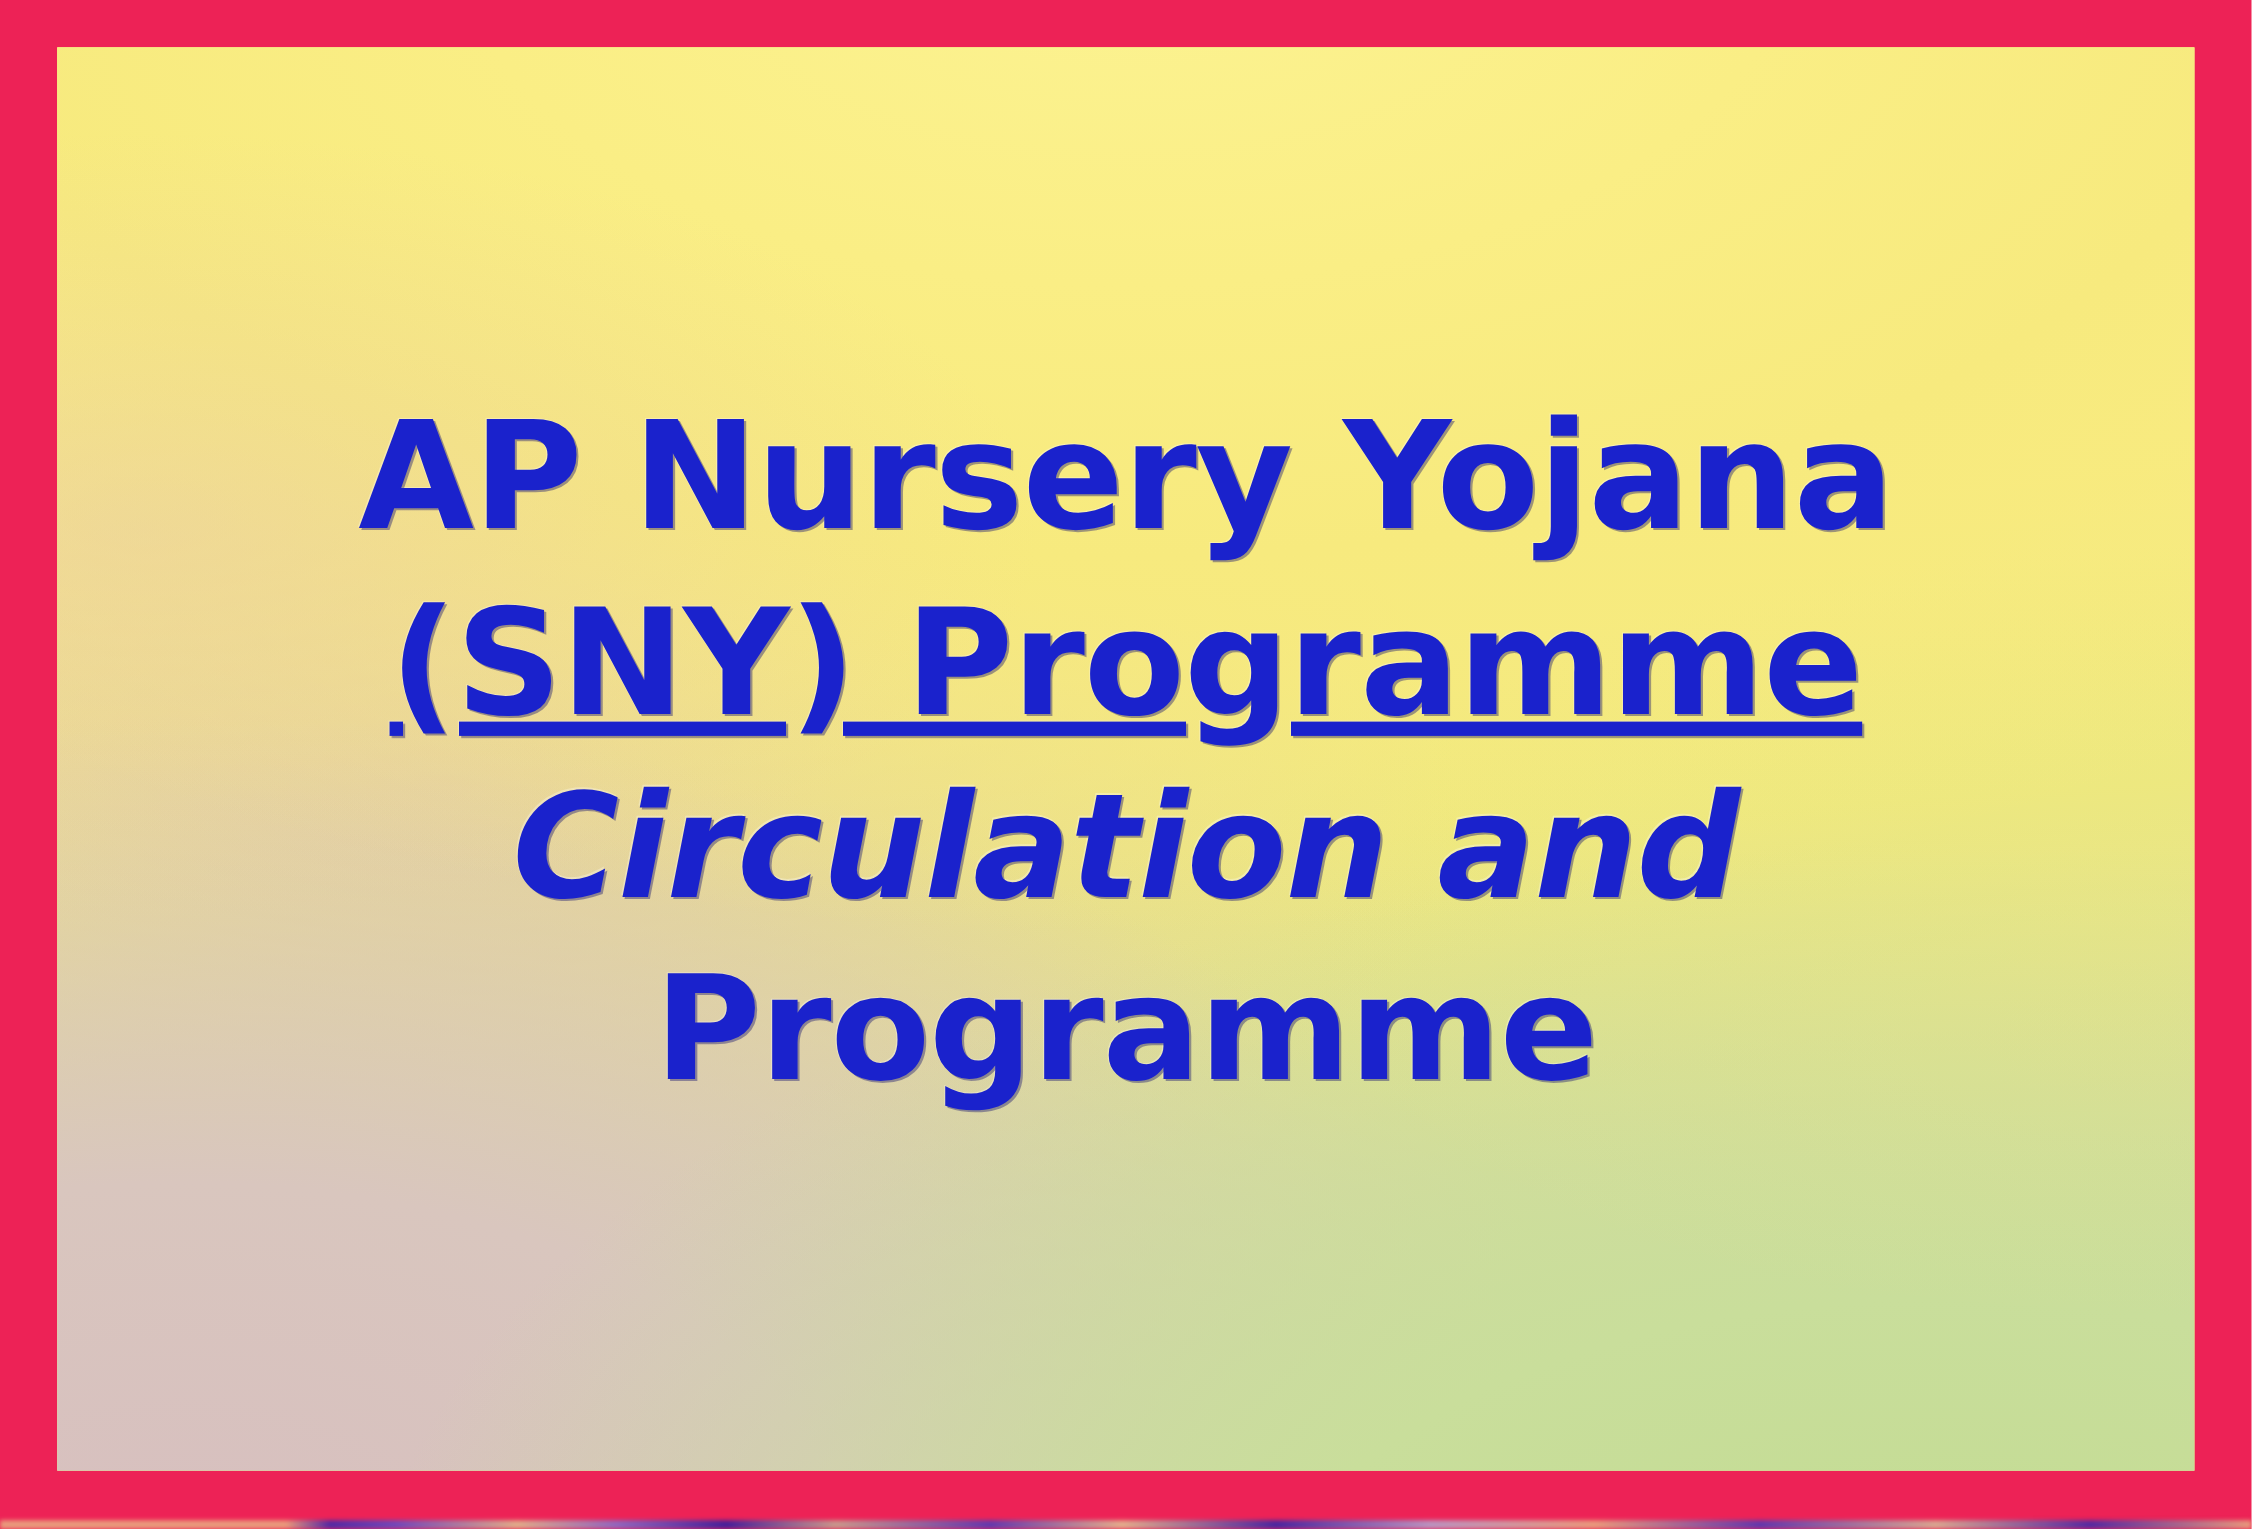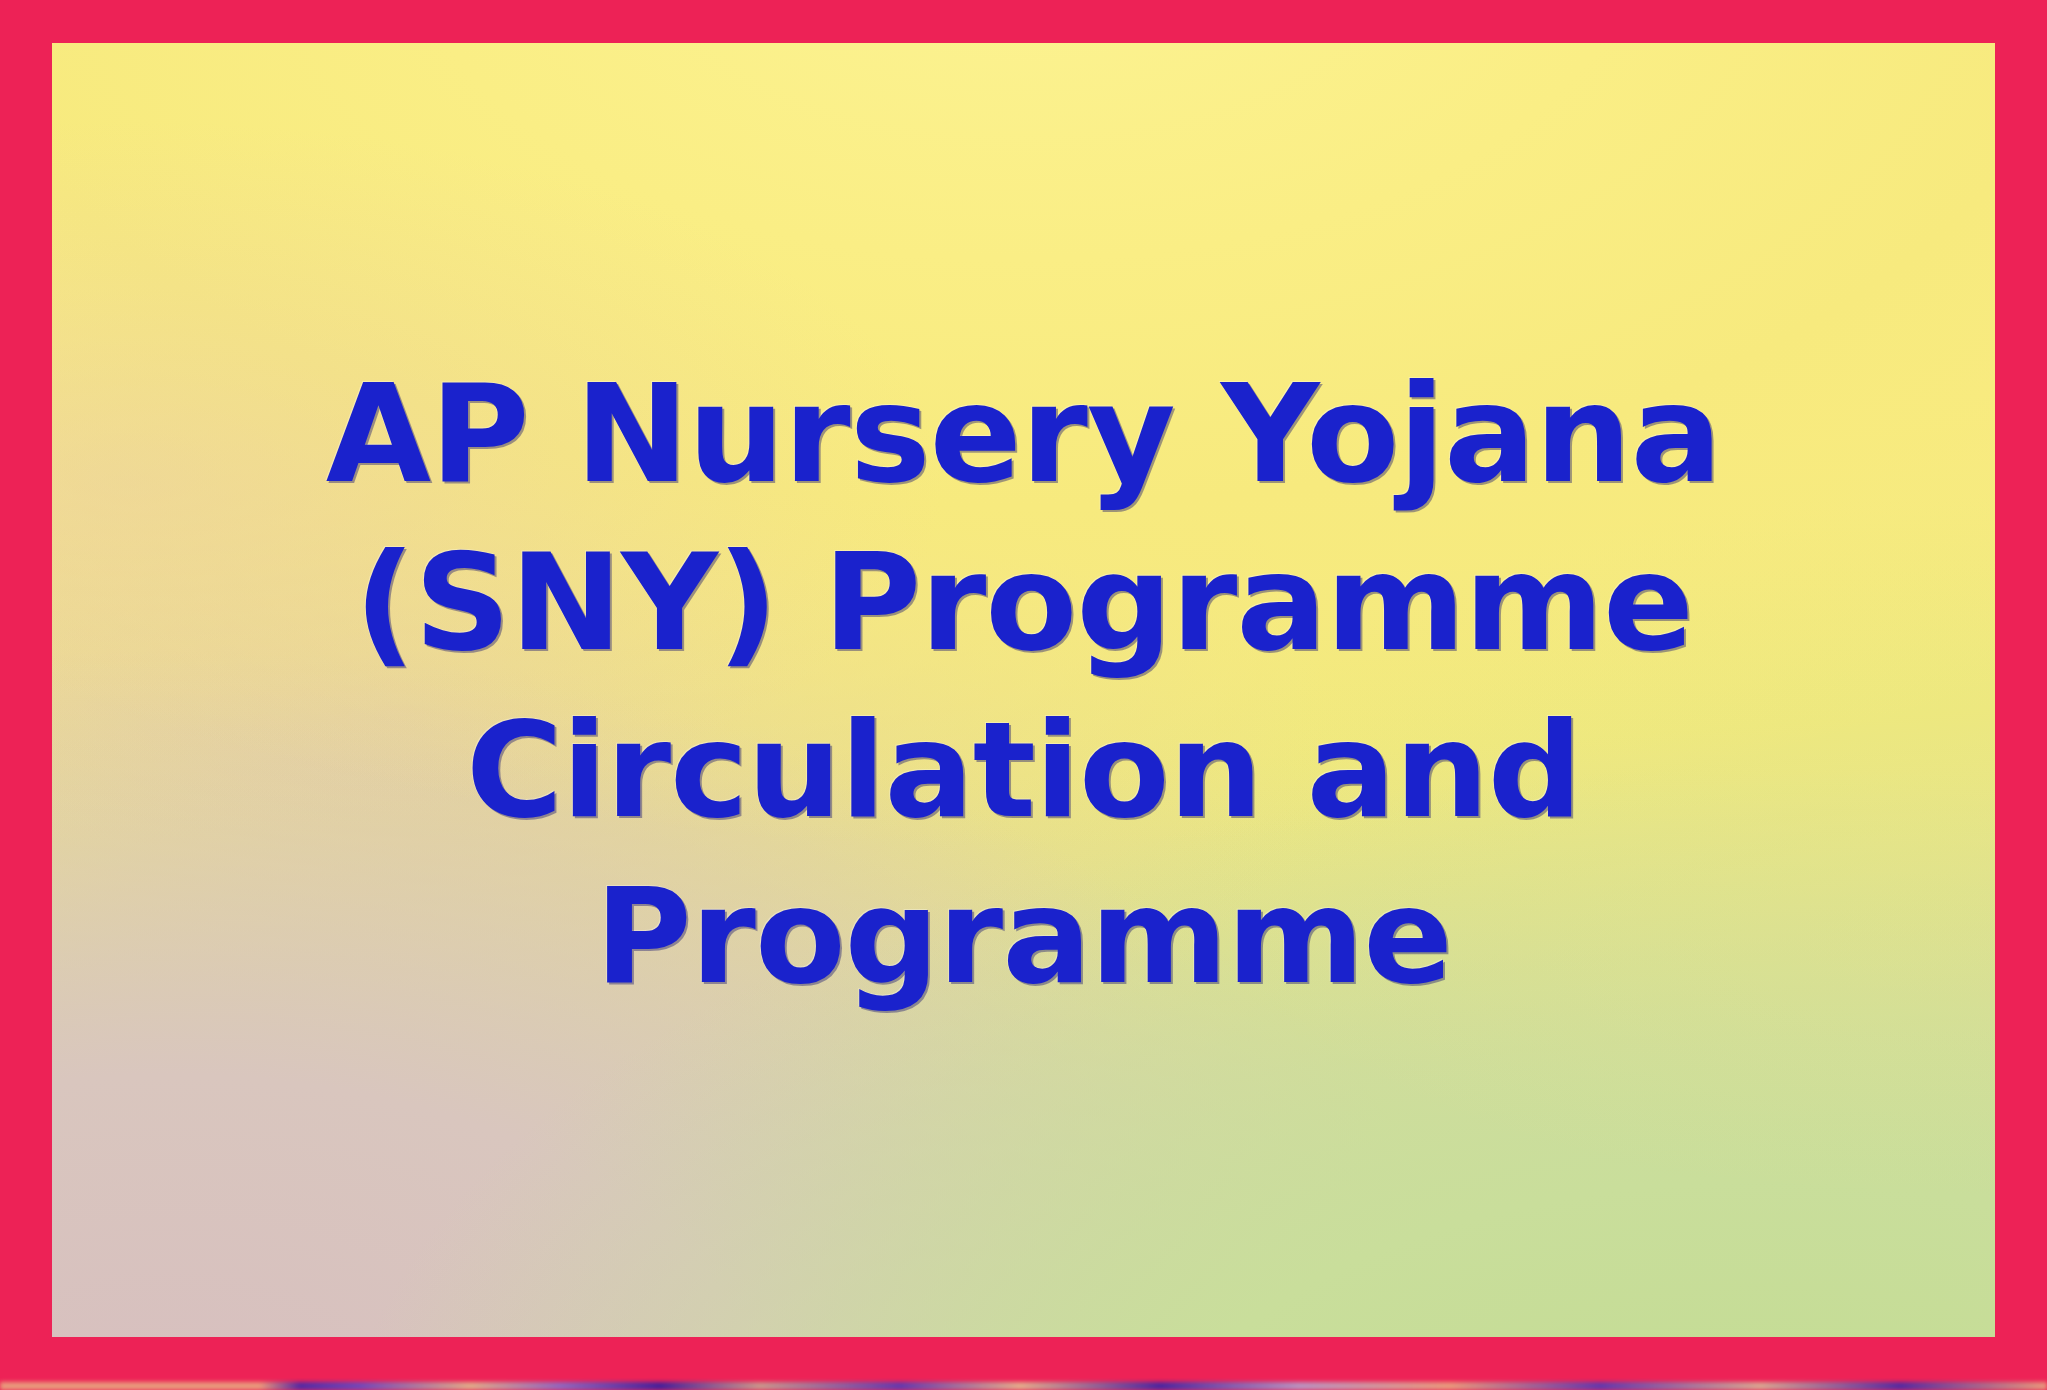--- a/index.html
+++ b/index.html
@@ -107,22 +107,22 @@
     line-height: 1.0;
     letter-spacing: -1px;
     margin: 0;
     padding: 11px 0;
     white-space: nowrap;
     text-shadow:
       2px 2px 0 rgba(20,18,110,0.40),
       -1px -1px 0 rgba(255,255,255,0.30);
     -webkit-font-smoothing: antialiased;
   }
-  .headline-line.l2 { font-size: 134px; }
-  .headline-line.l3 { font-size: 132px; }
+  .headline-line.l2 { font-size: 134px; text-decoration: underline; }
+  .headline-line.l3 { font-size: 132px; font-style: italic; }
   .headline-line.l4 { font-size: 132px; }
   .headline-line.l5 { font-size: 132px; }
 </style>
 </head>
 <body>
 
 <div id="banner">
 
   <div id="panel">
 

